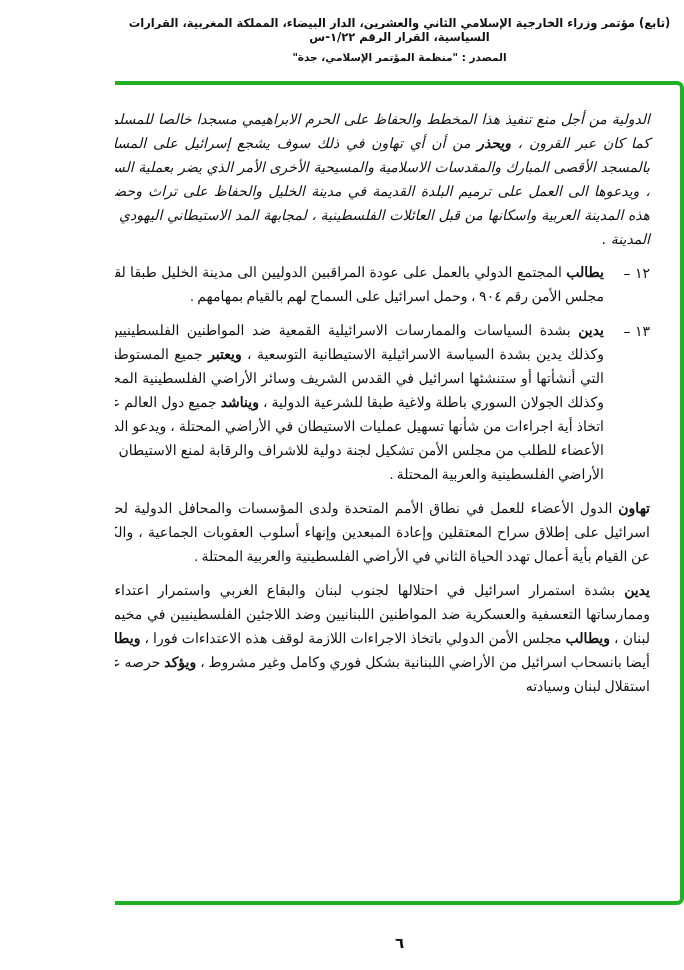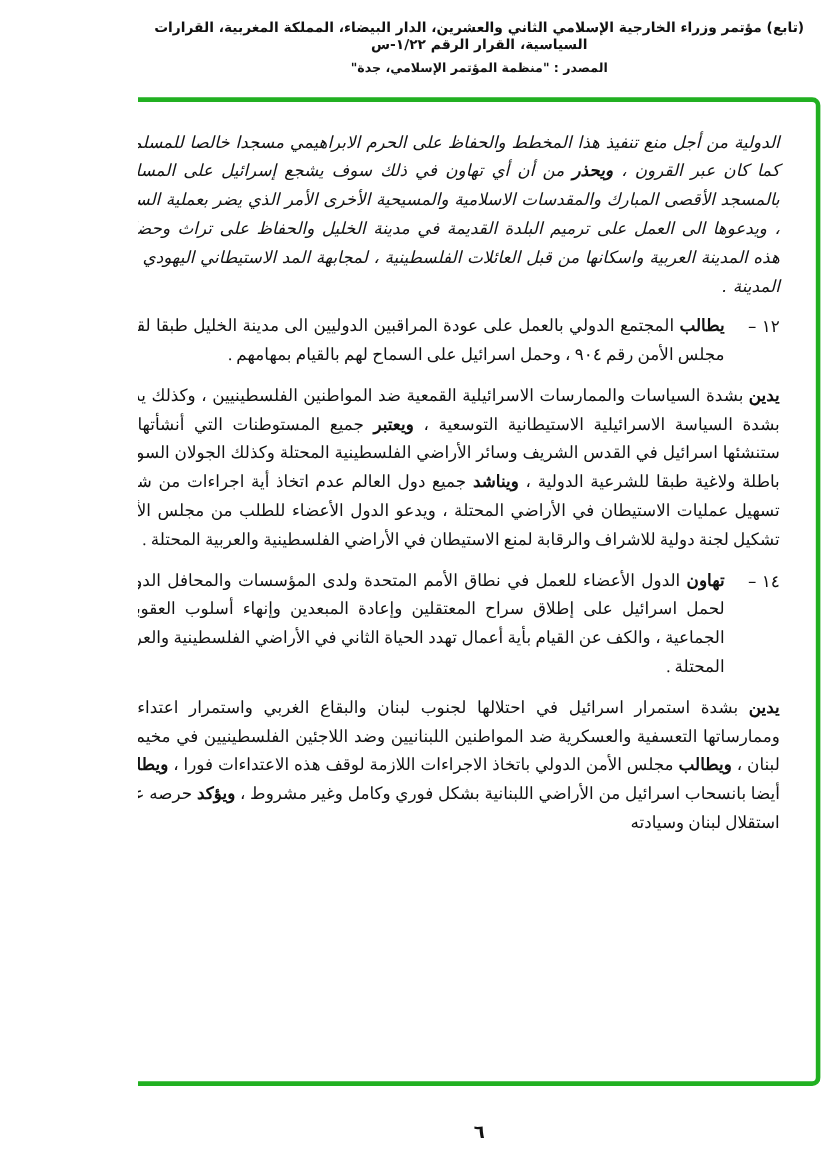--- a/index.html
+++ b/index.html
@@ -91,25 +91,25 @@
   <div class="content-box">
 
     <p class="para"><span>الدولية من أجل منع تنفيذ هذا المخطط والحفاظ على الحرم الابراهيمي مسجدا خالصا للمسلمين كما كان عبر القرون ، </span><span class="bold">ويحذر</span><span> من أن أي تهاون في ذلك سوف يشجع إسرائيل على المساس بالمسجد الأقصى المبارك والمقدسات الاسلامية والمسيحية الأخرى الأمر الذي يضر بعملية السلام ، ويدعوها الى العمل على ترميم البلدة القديمة في مدينة الخليل والحفاظ على تراث وحضارة هذه المدينة العربية واسكانها من قبل العائلات الفلسطينية ، لمجابهة المد الاستيطاني اليهودي في المدينة .</span></p>
 
     <div class="item">
       <span class="item-number">١٢ –</span>
       <p class="item-text"><span class="bold">يطالب</span><span> المجتمع الدولي بالعمل على عودة المراقبين الدوليين الى مدينة الخليل طبقا لقرار مجلس الأمن رقم ٩٠٤ ، وحمل اسرائيل على السماح لهم بالقيام بمهامهم .</span></p>
     </div>
 
     <div class="item">
+      <span class="item-number">١٣ –</span>
       <p class="item-text"><span class="bold">يدين</span><span> بشدة السياسات والممارسات الاسرائيلية القمعية ضد المواطنين الفلسطينيين ، وكذلك يدين بشدة السياسة الاسرائيلية الاستيطانية التوسعية ، </span><span class="bold">ويعتبر</span><span> جميع المستوطنات التي أنشأتها أو ستنشئها اسرائيل في القدس الشريف وسائر الأراضي الفلسطينية المحتلة وكذلك الجولان السوري باطلة ولاغية طبقا للشرعية الدولية ، </span><span class="bold">ويناشد</span><span> جميع دول العالم عدم اتخاذ أية اجراءات من شأنها تسهيل عمليات الاستيطان في الأراضي المحتلة ، ويدعو الدول الأعضاء للطلب من مجلس الأمن تشكيل لجنة دولية للاشراف والرقابة لمنع الاستيطان في الأراضي الفلسطينية والعربية المحتلة .</span></p>
     </div>
 
     <div class="item">
-      <span class="item-number">١٤ –</span>
       <p class="item-text"><span class="bold">تهاون</span><span> الدول الأعضاء للعمل في نطاق الأمم المتحدة ولدى المؤسسات والمحافل الدولية لحمل اسرائيل على إطلاق سراح المعتقلين وإعادة المبعدين وإنهاء أسلوب العقوبات الجماعية ، والكف عن القيام بأية أعمال تهدد الحياة الثاني في الأراضي الفلسطينية والعربية المحتلة .</span></p>
     </div>
 
     <div class="item">
       <p class="item-text"><span class="bold">يدين</span><span> بشدة استمرار اسرائيل في احتلالها لجنوب لبنان والبقاع الغربي واستمرار اعتداءاتها وممارساتها التعسفية والعسكرية ضد المواطنين اللبنانيين وضد اللاجئين الفلسطينيين في مخيمات لبنان ، </span><span class="bold">ويطالب</span><span> مجلس الأمن الدولي باتخاذ الاجراءات اللازمة لوقف هذه الاعتداءات فورا ، </span><span class="bold">ويطالب</span><span> أيضا بانسحاب اسرائيل من الأراضي اللبنانية بشكل فوري وكامل وغير مشروط ، </span><span class="bold">ويؤكد</span><span> حرصه على استقلال لبنان وسيادته</span></p>
     </div>
 
   </div>
 
   <div class="page-number">٦</div>

